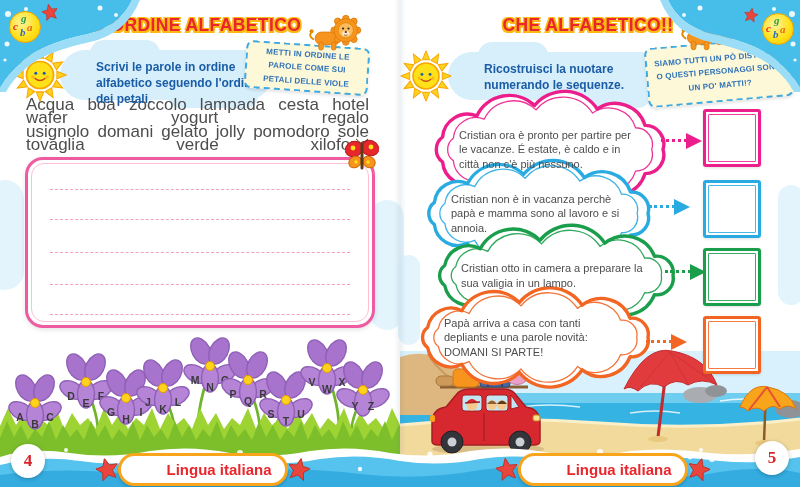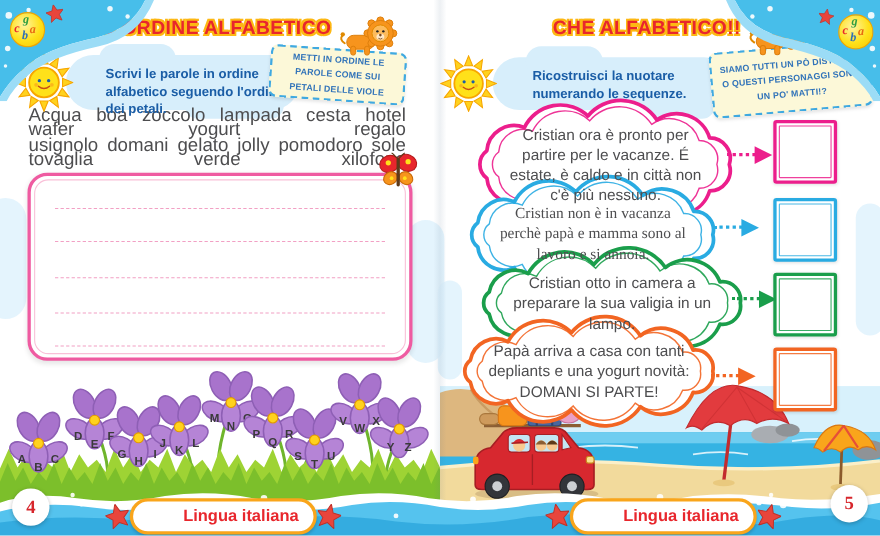--- a/index.html
+++ b/index.html
@@ -34,22 +34,22 @@
   
   .writing-box{position:absolute;left:25px;top:157px;width:344px;height:165px;background:#fff;
                border:3px solid #ef5ba1;border-radius:18px;box-shadow:0 2px 5px rgba(0,0,0,.10);}
   .writing-box::after{content:'';position:absolute;inset:3px;border:1.5px solid #f9c0d8;border-radius:13px;pointer-events:none;}
   .write-line{position:absolute;left:22px;right:22px;height:0;border-bottom:1.6px dashed #f2a0c4;}
 
   
   .seq{position:absolute;}
   .bubble{position:absolute;left:0;top:0;}
   .bubble svg{position:absolute;left:0;top:0;overflow:visible;}
-  .bubble-text{position:absolute;inset:0;display:flex;align-items:center;justify-content:center;text-align:center;
-               color:#4d4d4f;font-size:14px;line-height:1.3;padding:12px 26px;box-sizing:border-box;z-index:2;}
+  .bubble-text{position:absolute;inset:0;display:flex;align-items:center;justify-content:center;
+               color:#4d4d4f;font-size:11px;line-height:1.3;padding:12px 26px;box-sizing:border-box;z-index:2;}
   .arrow{position:absolute;width:42px;height:16px;}
   .arrow::before{content:'';position:absolute;left:0;top:6px;width:26px;border-top:3.5px dotted currentColor;}
   .arrow::after{content:'';position:absolute;left:25px;top:0;width:0;height:0;
                 border-left:16px solid currentColor;border-top:8px solid transparent;border-bottom:8px solid transparent;}
   .answer-box{position:absolute;width:52px;height:52px;background:#fff;border:3.5px solid currentColor;border-radius:3px;
               box-shadow:0 1px 3px rgba(0,0,0,.12);}
   .answer-box::after{content:'';position:absolute;inset:2px;border:1px solid currentColor;border-radius:1px;opacity:.85;}
 
   
   .footer-pill{position:absolute;width:164px;height:27px;background:#fff;border:3px solid #f9a51b;border-radius:20px;
@@ -367,21 +367,21 @@
           <path d="M230.0 49.5 A18.6 18.6 0 0 1 212.1 73.6 A31.4 31.4 0 0 1 164.2 90.0 A39.0 39.0 0 0 1 101.5 93.5 A36.3 36.3 0 0 1 43.8 83.1 A25.0 25.0 0 0 1 9.6 62.0 A15.5 15.5 0 0 1 9.6 37.0 A25.0 25.0 0 0 1 43.8 15.9 A36.3 36.3 0 0 1 101.5 5.5 A39.0 39.0 0 0 1 164.2 9.0 A31.4 31.4 0 0 1 212.1 25.4 A18.6 18.6 0 0 1 230.0 49.5 Z" fill="#ffffff" stroke="currentColor" stroke-width="3.4" stroke-linejoin="round"></path>
           <path d="M230.0 49.5 A18.6 18.6 0 0 1 212.1 73.6 A31.4 31.4 0 0 1 164.2 90.0 A39.0 39.0 0 0 1 101.5 93.5 A36.3 36.3 0 0 1 43.8 83.1 A25.0 25.0 0 0 1 9.6 62.0 A15.5 15.5 0 0 1 9.6 37.0 A25.0 25.0 0 0 1 43.8 15.9 A36.3 36.3 0 0 1 101.5 5.5 A39.0 39.0 0 0 1 164.2 9.0 A31.4 31.4 0 0 1 212.1 25.4 A18.6 18.6 0 0 1 230.0 49.5 Z" fill="none" stroke="currentColor" stroke-width="1.44" opacity="0.9" transform="translate(11.7,4.9) scale(0.9)"></path>
         </svg>
       <div class="bubble-text">Cristian ora è pronto per partire per le vacanze. É estate, è caldo e in città non c'è più nessuno.</div>
     </div>
     <div class="arrow" style="left:228px;top:33px;"></div>
     <div class="answer-box" style="left:270px;top:9px;"></div>
   </div>
 
   <div class="seq" style="left: 425px; top: 169px; width: 338px; height: 92px; color: rgb(41, 171, 226);">
-    <div class="bubble" style="width:228px;height:89px;font-family:Liberation Serif, serif;">
+    <div class="bubble" style="width:228px;height:89px;">
       <svg class="cloud" width="228" height="89" viewBox="0 0 228 89">
           <path d="M223.0 44.5 A17.0 17.0 0 0 1 205.7 65.9 A30.2 30.2 0 0 1 159.3 80.4 A37.7 37.7 0 0 1 98.5 83.6 A35.1 35.1 0 0 1 42.6 74.4 A23.6 23.6 0 0 1 9.4 55.6 A13.8 13.8 0 0 1 9.4 33.4 A23.6 23.6 0 0 1 42.6 14.6 A35.1 35.1 0 0 1 98.5 5.4 A37.7 37.7 0 0 1 159.3 8.6 A30.2 30.2 0 0 1 205.7 23.1 A17.0 17.0 0 0 1 223.0 44.5 Z" fill="#ffffff" stroke="currentColor" stroke-width="3.4" stroke-linejoin="round"></path>
           <path d="M223.0 44.5 A17.0 17.0 0 0 1 205.7 65.9 A30.2 30.2 0 0 1 159.3 80.4 A37.7 37.7 0 0 1 98.5 83.6 A35.1 35.1 0 0 1 42.6 74.4 A23.6 23.6 0 0 1 9.4 55.6 A13.8 13.8 0 0 1 9.4 33.4 A23.6 23.6 0 0 1 42.6 14.6 A35.1 35.1 0 0 1 98.5 5.4 A37.7 37.7 0 0 1 159.3 8.6 A30.2 30.2 0 0 1 205.7 23.1 A17.0 17.0 0 0 1 223.0 44.5 Z" fill="none" stroke="currentColor" stroke-width="1.44" opacity="0.9" transform="translate(11.4,4.4) scale(0.9)"></path>
         </svg>
       <div class="bubble-text">Cristian non è in vacanza perchè papà e mamma sono al lavoro e si annoia.</div>
     </div>
     <div class="arrow" style="left:224px;top:30px;"></div>
     <div class="answer-box" style="left:278px;top:11px;"></div>
   </div>
 
@@ -396,21 +396,21 @@
     <div class="arrow" style="left:230px;top:29px;"></div>
     <div class="answer-box" style="left:268px;top:13px;"></div>
   </div>
 
   <div class="seq" style="left: 418px; top: 297px; width: 345px; height: 84px; color: rgb(242, 101, 34);">
     <div class="bubble" style="width:235px;height:81px;">
       <svg class="cloud" width="235" height="81" viewBox="0 0 235 81">
           <path d="M230.0 40.5 A16.3 16.3 0 0 1 212.1 59.7 A30.8 30.8 0 0 1 164.2 72.8 A38.9 38.9 0 0 1 101.5 75.6 A36.1 36.1 0 0 1 43.8 67.3 A23.7 23.7 0 0 1 9.6 50.5 A12.4 12.4 0 0 1 9.6 30.5 A23.7 23.7 0 0 1 43.8 13.7 A36.1 36.1 0 0 1 101.5 5.4 A38.9 38.9 0 0 1 164.2 8.2 A30.8 30.8 0 0 1 212.1 21.3 A16.3 16.3 0 0 1 230.0 40.5 Z" fill="#ffffff" stroke="currentColor" stroke-width="3.4" stroke-linejoin="round"></path>
           <path d="M230.0 40.5 A16.3 16.3 0 0 1 212.1 59.7 A30.8 30.8 0 0 1 164.2 72.8 A38.9 38.9 0 0 1 101.5 75.6 A36.1 36.1 0 0 1 43.8 67.3 A23.7 23.7 0 0 1 9.6 50.5 A12.4 12.4 0 0 1 9.6 30.5 A23.7 23.7 0 0 1 43.8 13.7 A36.1 36.1 0 0 1 101.5 5.4 A38.9 38.9 0 0 1 164.2 8.2 A30.8 30.8 0 0 1 212.1 21.3 A16.3 16.3 0 0 1 230.0 40.5 Z" fill="none" stroke="currentColor" stroke-width="1.44" opacity="0.9" transform="translate(11.7,4.0) scale(0.9)"></path>
         </svg>
-      <div class="bubble-text">Papà arriva a casa con tanti depliants e una yogurt novità: DOMANI SI PARTE!</div>
+      <div class="bubble-text">Papà arriva a casa con tanti depliants e una parole novità: DOMANI SI PARTE!</div>
     </div>
     <div class="arrow" style="left:228px;top:37px;"></div>
     <div class="answer-box" style="left:285px;top:19px;"></div>
   </div>
 
   <svg id="water-svg" class="abs" style="left:0;top:441px;z-index:5;" width="800" height="46" viewBox="0 0 800 46">
     <path d="M0 16 Q30 6 70 12 Q110 18 150 10 Q190 4 230 12 Q270 18 310 10 Q350 4 390 12 Q430 18 470 10 Q510 4 550 12 Q590 18 630 10 Q670 6 710 12 Q750 16 800 8 L800 46 L0 46 Z" fill="#ffffff"></path>
     <path d="M0 24 Q40 14 80 20 Q120 26 160 18 Q200 12 240 20 Q280 26 320 18 Q360 12 400 20 Q440 26 480 18 Q520 12 560 20 Q600 26 640 18 Q680 14 720 20 Q760 24 800 16 L800 46 L0 46 Z" fill="#55c3ee"></path>
     <path d="M0 34 Q60 26 120 32 Q180 38 240 31 Q300 25 360 33 Q420 40 480 29 Q540 22 600 34 Q660 42 720 31 Q770 24 800 32 L800 46 L0 46 Z" fill="#2fa8dd" opacity=".85"></path>
     <g fill="#ffffff" opacity=".9">

